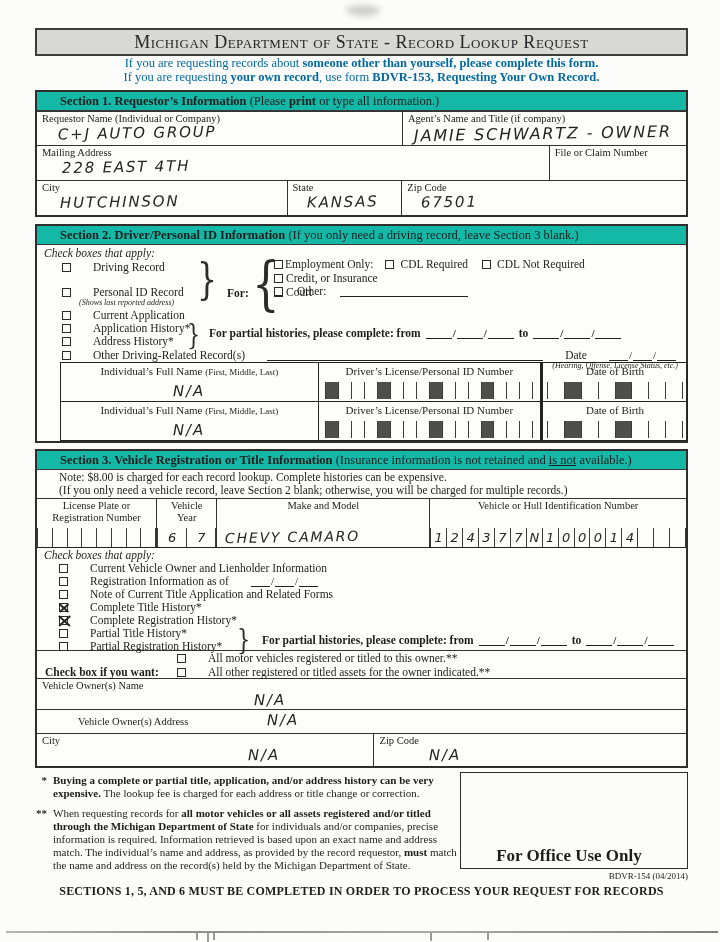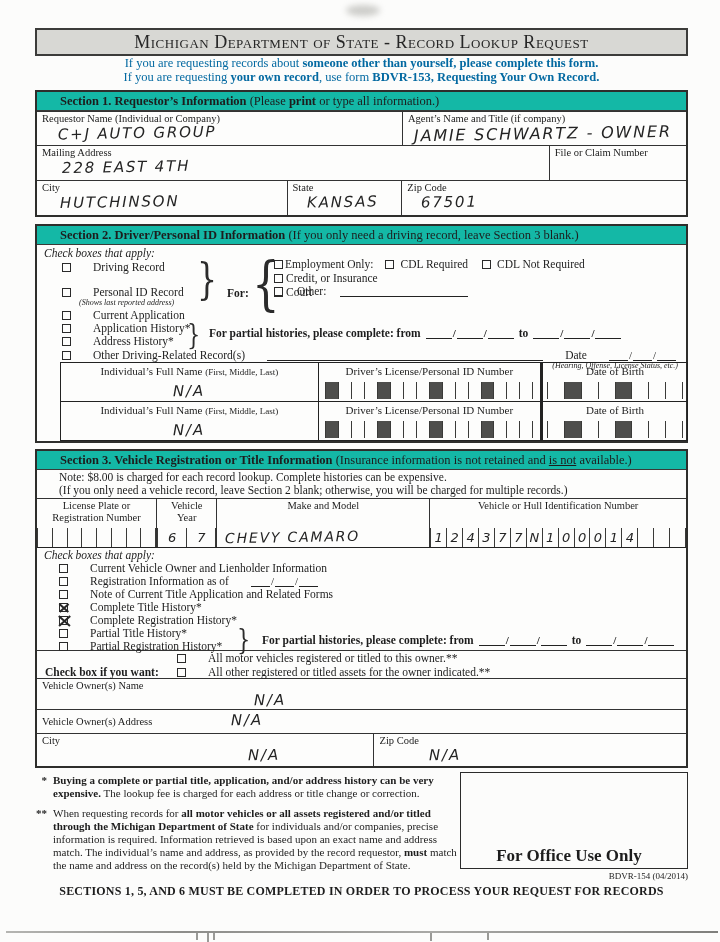--- a/index.html
+++ b/index.html
@@ -464,21 +464,21 @@
               <span>All other registered or titled assets for the owner indicated.**</span>
             </div>
         </div>
       </div>
       <div class="row" style="height:31px;">
         <div class="cell" style="flex:1;">
           <div class="lbl">Vehicle Owner(s) Name</div>
           <div class="hw hw15 tilt" style="margin-left:212px;">N/A</div>
         </div>
       </div>
-      <div class="row" style="height:24px;">
+      <div class="row" style="height:24px;padding-left:36px;">
         <div class="cell" style="flex:1;">
           <div class="lbl" style="display:inline-block;">Vehicle Owner(s) Address</div>
           <span class="hw hw15 tilt" style="margin-left:75px;">N/A</span>
         </div>
       </div>
       <div class="row" style="height:33px;">
         <div class="cell" style="width:52%;">
           <div class="lbl">City</div>
           <div class="hw hw15 tilt" style="margin-left:206px;">N/A</div>
         </div>

